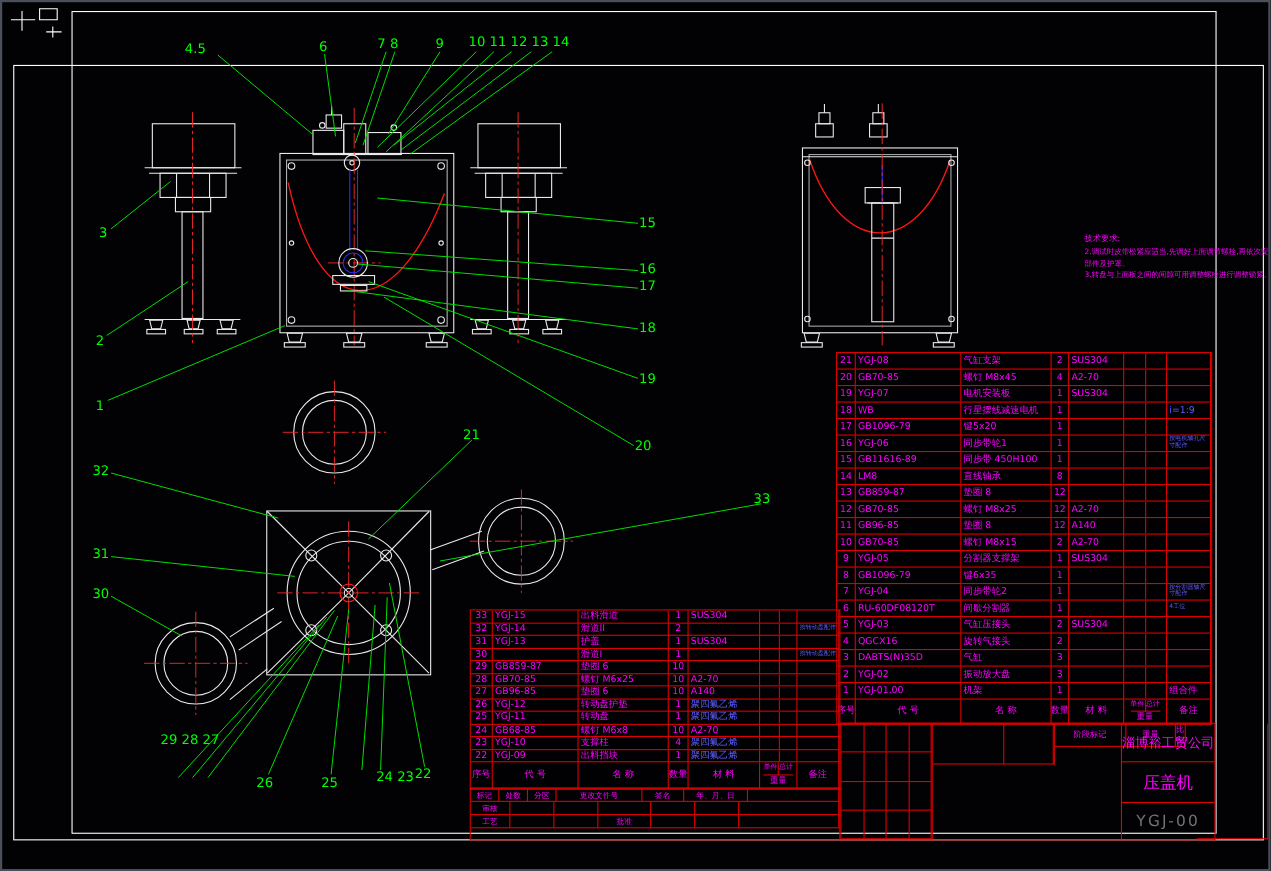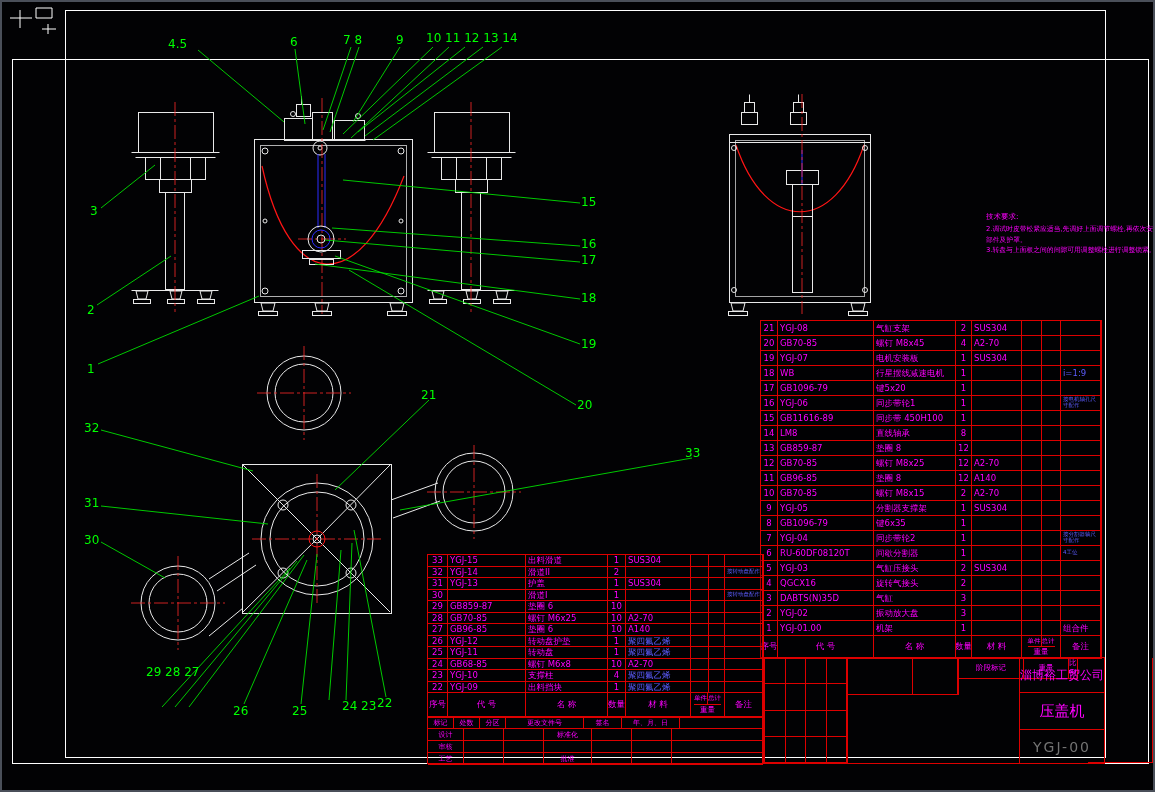--- a/index.html
+++ b/index.html
@@ -632,29 +632,20 @@
     <div class="sig-row sr1">
       <div class="sc">标记</div>
       <div class="sc">处数</div>
       <div class="sc">分区</div>
       <div class="sc">更改文件号</div>
       <div class="sc">签名</div>
       <div class="sc">年、月、日</div>
       <div class="sc"></div>
     </div>
     <div class="sig-row sr2">
-      <div class="sc">设计</div>
-      <div class="sc"></div>
-        <div class="sc"></div>
-      <div class="sc">标准化</div>
-      <div class="sc"></div>
-        <div class="sc"></div>
-      <div class="sc"></div>
-    </div>
-    <div class="sig-row sr2">
       <div class="sc">审核</div>
       <div class="sc"></div>
         <div class="sc"></div>
       <div class="sc"></div>
         <div class="sc"></div>
       <div class="sc"></div>
         <div class="sc"></div>
     </div>
     <div class="sig-row sr2">
       <div class="sc">工艺</div>

